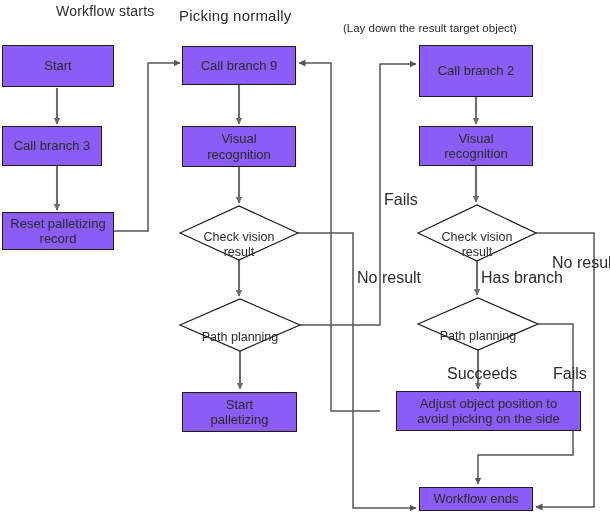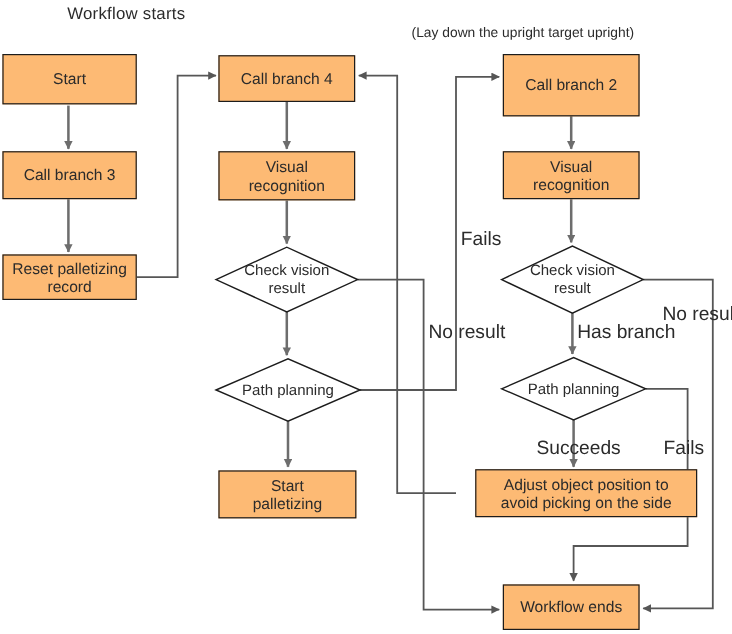--- a/index.html
+++ b/index.html
@@ -13,25 +13,26 @@
   .wire-thick{stroke:var(--c-line-gray,#6d6d6d);stroke-width:2.1;}
   .wire-thin{stroke:var(--c-line-dark,#565656);stroke-width:1.5;}
   .diamond{fill:#ffffff;stroke:var(--c-border,#1c1c1c);stroke-width:1.2;}
   .m-gray{fill:var(--c-line-gray,#6d6d6d);}
   .m-dark{fill:var(--c-line-dark,#565656);}
   .node{
     position:absolute;display:flex;align-items:center;justify-content:center;
     text-align:center;white-space:pre-line;font-size:13px;line-height:1.18;
     box-sizing:border-box;
   }
-  .box{background:#fdba74;border:1.4px solid var(--c-border,#1c1c1c);}
+  .box{background:#8b5cf6;border:1.4px solid var(--c-border,#1c1c1c);}
   .diamond-label{
     position:absolute;display:flex;align-items:center;justify-content:center;
     text-align:center;white-space:pre-line;font-size:12.5px;line-height:1.2;
     pointer-events:none;
+    margin-top:12px;
   }
   .title{position:absolute;font-size:15px;letter-spacing:.2px;}
   .title-small{font-size:14px;}
   .subtitle{position:absolute;font-size:11.5px;}
   .edge-label{position:absolute;font-size:16px;white-space:nowrap;}
 </style>
 </head>
 <body>
 
 <div class="canvas">
@@ -69,39 +70,40 @@
 
     <polyline class="wire wire-thin" points="538,324 573,324 573,455 478,455 478,484" marker-end="url(#arr-dark)"></polyline>
 
     <polygon class="diamond" points="180,233 239,206 298,233 239,260"></polygon>
     <polygon class="diamond" points="180,325 240,299 300,325 240,351"></polygon>
     <polygon class="diamond" points="418,233 477,205 536,233 477,261"></polygon>
     <polygon class="diamond" points="418,324 478,298 538,324 478,350"></polygon>
   </svg>
 
   <div class="title title-small" style="left:8px;top:3px;margin-left:48px;">Workflow starts</div>
-  <div class="subtitle" style="left:343px;top:22px;">(Lay down the upright target upright)</div>
+  <div class="title" style="left:179px;top:7px;">Picking normally</div>
+  <div class="subtitle" style="left:343px;top:22px;">(Lay down the result target object)</div>
 
   <div class="node box" style="left:2px;top:45px;width:112px;height:42px;">Start</div>
-  <div class="node box" style="left:2px;top:126px;width:112px;height:40px;">Call branch 3</div>
+  <div class="node box" style="left:2px;top:126px;width:100px;height:40px;">Call branch 3</div>
   <div class="node box" style="left:2px;top:212px;width:112px;height:38px;text-align:center;">Reset palletizing
 record</div>
 
-  <div class="node box" style="left:182px;top:46px;width:114px;height:39px;">Call branch 4</div>
+  <div class="node box" style="left:182px;top:46px;width:114px;height:39px;">Call branch 9</div>
   <div class="node box" style="left:182px;top:126px;width:114px;height:41px;">Visual
 recognition</div>
   <div class="node box" style="left:182px;top:392px;width:115px;height:40px;">Start
 palletizing</div>
 
   <div class="node box" style="left:419px;top:45px;width:114px;height:52px;">Call branch 2</div>
   <div class="node box" style="left:419px;top:126px;width:114px;height:40px;">Visual
 recognition</div>
   <div class="node box" style="left:380px;top:391px;width:185px;height:40px;margin-left:16px;">Adjust object position to
 avoid picking on the side</div>
-  <div class="node box" style="left:419px;top:487px;width:114px;height:38px;">Workflow ends</div>
+  <div class="node box" style="left:419px;top:487px;width:114px;height:24px;">Workflow ends</div>
 
   <div class="diamond-label" style="left:185px;top:212px;width:108px;height:42px;">Check vision
 result</div>
   <div class="diamond-label" style="left:185px;top:315px;width:110px;height:20px;">Path planning</div>
   <div class="diamond-label" style="left:423px;top:212px;width:108px;height:42px;">Check vision
 result</div>
   <div class="diamond-label" style="left:423px;top:314px;width:110px;height:20px;">Path planning</div>
 
   <div class="edge-label" style="left:384px;top:191px;">Fails</div>
   <div class="edge-label" style="left:357px;top:269px;">No result</div>

